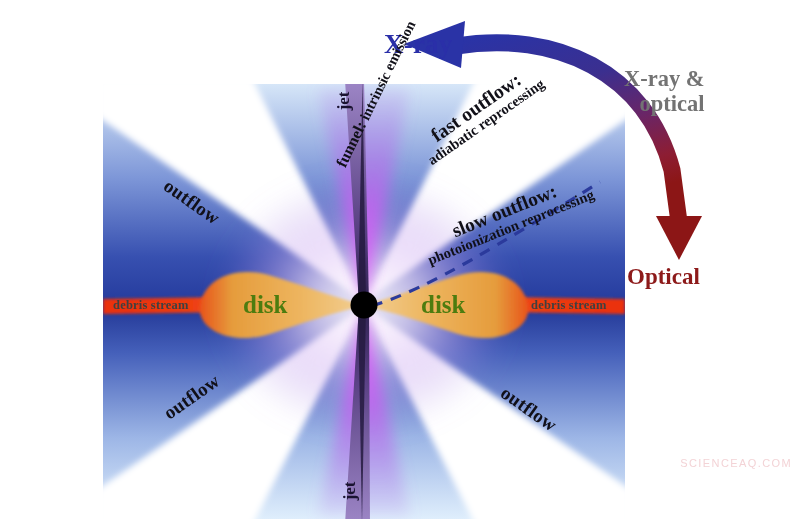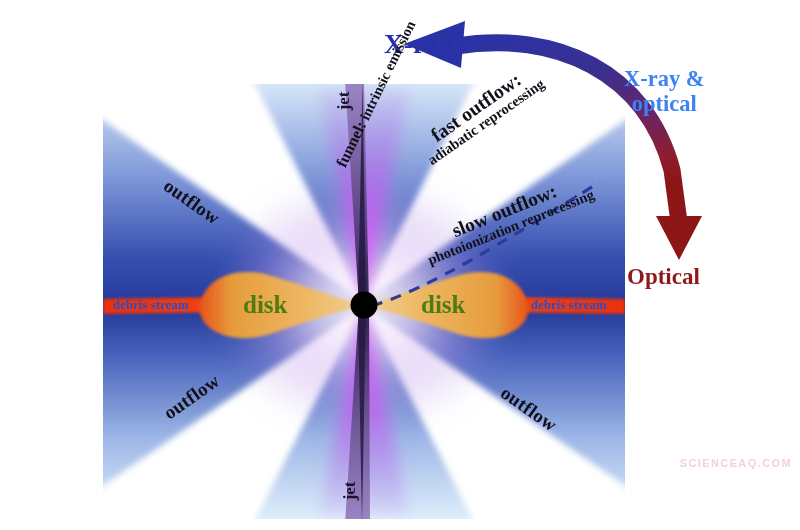--- a/index.html
+++ b/index.html
@@ -38,57 +38,57 @@
     font-family: "Liberation Serif", "DejaVu Serif", serif;
     font-weight: bold;
     color: #111018;
     transform-origin: 50% 50%;
     line-height: 1.05;
     pointer-events: none;
   }
 
   .lbl-outflow      { font-size: 19px; letter-spacing: .3px; }
   .lbl-disk         { font-size: 25px; color: #4d7c0f; }
-  .lbl-debris       { font-size: 12.5px; color: #1d4ed8; letter-spacing: .2px; }
+  .lbl-debris       { font-size: 12.5px; color: #404040; letter-spacing: .2px; }
   .lbl-jet          { font-size: 17px; color: #1a1330; }
 
   .lbl-funnel       { font-size: 14.5px; }
   .lbl-funnel .big  { font-size: 16px; }
   .lbl-stack        { text-align: center; }
   .lbl-stack .big   { display:block; font-size: 19.5px; }
   .lbl-stack .small { display:block; font-size: 14.5px; }
 
   .lbl-xray {
     font-size: 27px;
     color: #2a2fa8;
     font-weight: bold;
     letter-spacing: .2px;
   }
   .lbl-xrayopt {
     font-size: 22.5px;
-    color: #3b82f6;
-    font-weight: bold;
-    text-align: center;
+    color: #737373;
+    font-weight: bold;
+    text-align: right;
     line-height: 1.12;
   }
   .lbl-optical {
     font-size: 23px;
     color: #8d1a1a;
     font-weight: bold;
   }
 
   .watermark {
     position: absolute;
     right: 8px;
     bottom: 8px;
     font-family: "Liberation Sans", sans-serif;
     font-size: 11px;
     letter-spacing: 1.4px;
     color: #f3d3d6;
-    font-weight: bold;
+    font-weight: normal;
     margin-top: 29px;
   }
 </style>
 </head>
 <body>
 
 <div id="stage">
 
   <svg id="figure" viewBox="0 0 800 530" xmlns="http://www.w3.org/2000/svg">
     <defs>

